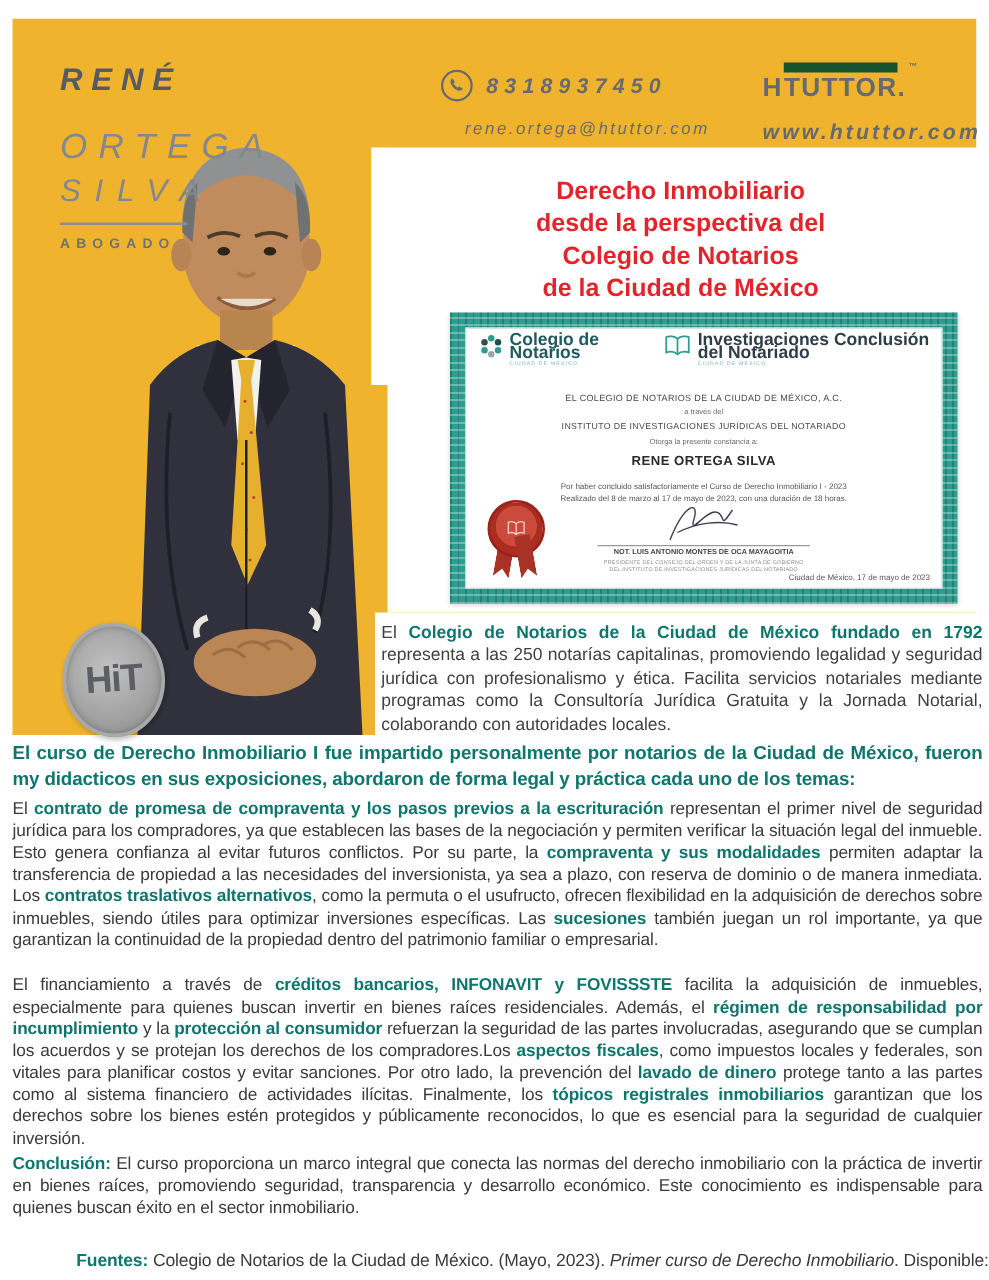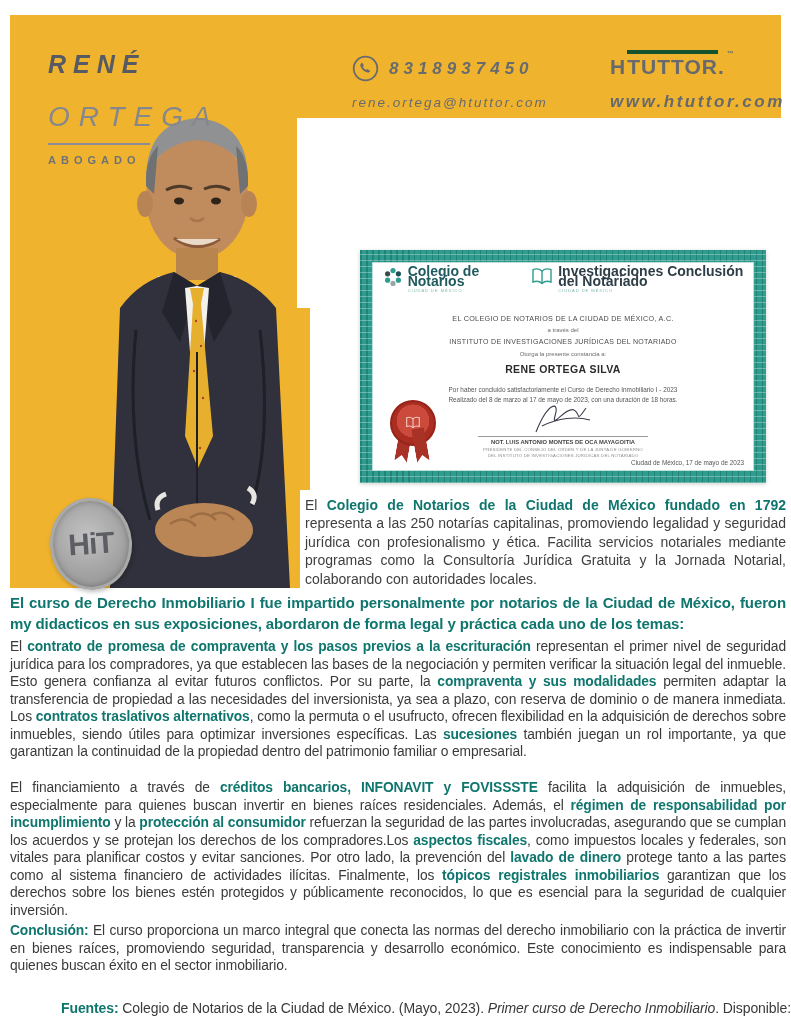--- a/index.html
+++ b/index.html
@@ -28,26 +28,26 @@
   .name-1{font-style:italic;font-weight:800;font-size:25px;letter-spacing:7px;color:#565b63;}
   .name-2{font-style:italic;font-weight:300;font-size:28px;letter-spacing:9px;color:#84888e;margin-top:22px;}
   .name-3{font-style:italic;font-weight:300;font-size:25px;letter-spacing:11px;color:#84888e;margin-top:6px;}
   .name-rule{width:102px;height:2px;background:#8a8e94;margin-top:10px;}
   .profession{margin-top:9px;font-weight:700;font-size:11px;letter-spacing:5px;color:#6e7276;}
 
   
   .contact{position:absolute;left:352px;top:55px;z-index:3;color:#676b6f;}
   .phone-row{display:flex;align-items:center;gap:10px;}
   .phone-number{font-style:italic;font-weight:600;font-size:17px;letter-spacing:5px;}
-  .email{margin-top:13px;font-style:italic;font-weight:500;font-size:13.5px;letter-spacing:2px;}
+  .email{margin-top:13px;font-style:italic;font-weight:500;font-size:13.5px;letter-spacing:2px;margin-left:20px;}
 
   
   .brand-block{position:absolute;left:610px;top:50px;z-index:3;color:#66696d;}
   .brand-logo{font-weight:800;font-size:21px;letter-spacing:1px;display:flex;align-items:flex-end;}
-  .brand-rest{border-top:4px solid #14532d;padding-top:1px;margin-left:1px;}
+  .brand-rest{border-top:8px solid #14532d;padding-top:1px;margin-left:1px;}
   .brand-tm{font-size:7px;margin-left:2px;align-self:flex-start;}
   .website{margin-top:13px;font-weight:700;font-size:17px;letter-spacing:2.5px;font-style:italic;}
 
   
   .main-title{position:absolute;left:298px;top:140px;width:493px;text-align:center;z-index:3;
     color:#E2242B;font-weight:800;font-size:20px;line-height:26px;}
 
   
   .certificate{position:absolute;left:360px;top:250px;width:406px;height:233px;z-index:3;
     background-color:#2E9C8E;
@@ -149,20 +149,21 @@
     </svg>
   </div>
 
   <div class="watermark">
     <span>HiT</span>
   </div>
 
   <div class="name-block">
     <div class="name-1">RENÉ</div>
     <div class="name-2">ORTEGA</div>
+    <div class="name-3">SILVA</div>
     <div class="name-rule"></div>
     <div class="profession">ABOGADO</div>
   </div>
 
   <div class="contact">
     <div class="phone-row">
       <svg width="27" height="27" viewBox="0 0 27 27">
         <circle cx="13.5" cy="13.5" r="11.8" fill="none" stroke="#676b6f" stroke-width="1.8"></circle>
         <path d="M9.2 8.2 c-.9.9-1.2 2.2-.4 3.9 1 2.2 2.8 4 5 5 1.7.8 3 .5 3.9-.4 l.6-.8 -3-1.9 -1.2 1.1 c-1.4-.8-2.5-1.9-3.3-3.3 l1.1-1.2 -1.9-3z" fill="#676b6f"></path>
       </svg>
@@ -174,20 +175,26 @@
   <div class="brand-block">
     <div class="brand-logo">
       <span>H</span>
         <span class="brand-rest">TUTTOR</span>
         <span>.</span>
         <span class="brand-tm">™</span>
     </div>
     <div class="website">www.htuttor.com</div>
   </div>
 
+  <div class="main-title">
+    <div>Derecho Inmobiliario</div>
+    <div>desde la perspectiva del</div>
+    <div>Colegio de Notarios</div>
+    <div>de la Ciudad de México</div>
+  </div>
 
   <div class="certificate">
     <div class="cert-inner"></div>
 
     <div class="cert-abs cert-logos">
       <div class="cert-logo cl-left">
         <svg width="20" height="20" viewBox="0 0 20 20">
           <circle cx="10" cy="3.6" r="2.6" fill="#2E9C8E"></circle>
           <circle cx="15.4" cy="6.8" r="2.6" fill="#1d4e56"></circle>
           <circle cx="15.4" cy="13.2" r="2.6" fill="#2E9C8E"></circle>

